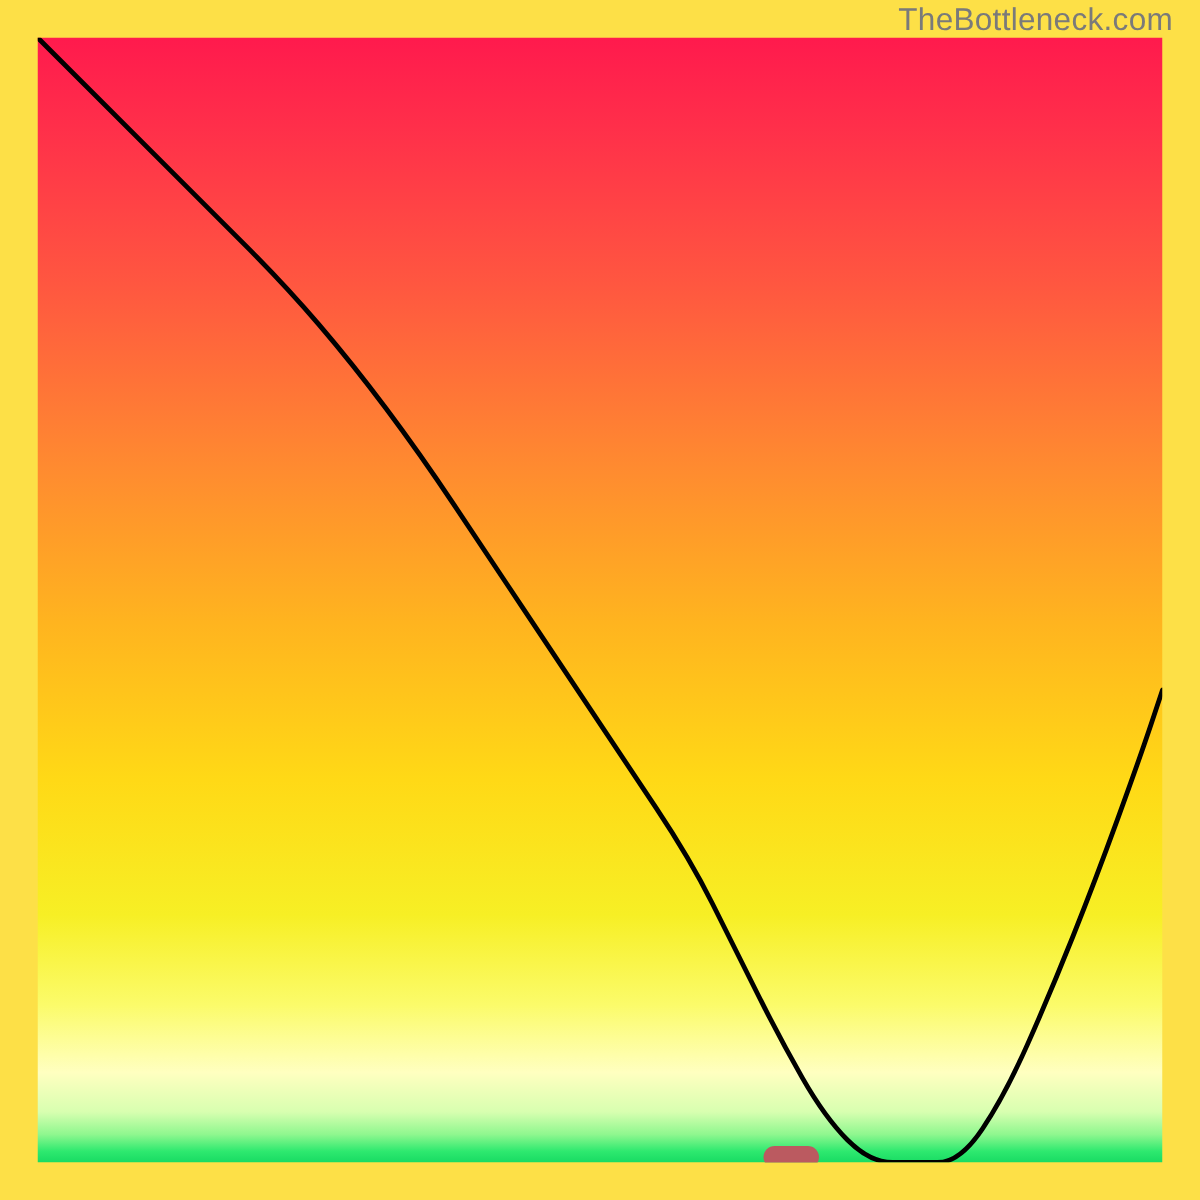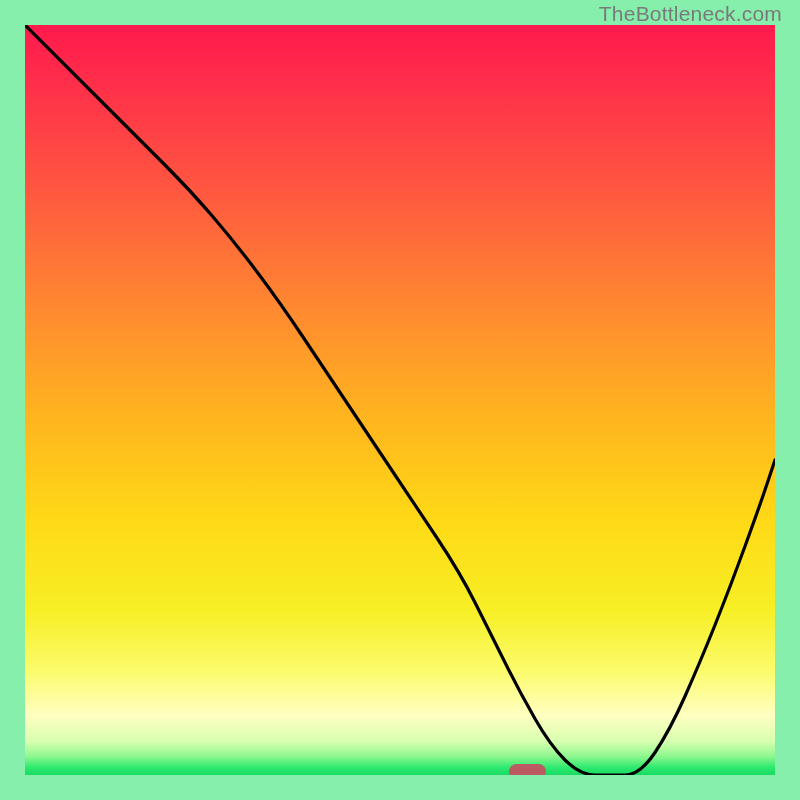--- a/index.html
+++ b/index.html
@@ -9,21 +9,21 @@
     height: 800px;
     background: #000;
     overflow: hidden;
   }
   .frame {
     position: absolute;
     left: 0;
     top: 0;
     width: 800px;
     height: 800px;
-    background: #86efac;
+    background: #fde047;
   }
   .plot-area {
     position: absolute;
     left: 25px;
     top: 25px;
     width: 750px;
     height: 750px;
     overflow: hidden;
   }
   .gradient {

